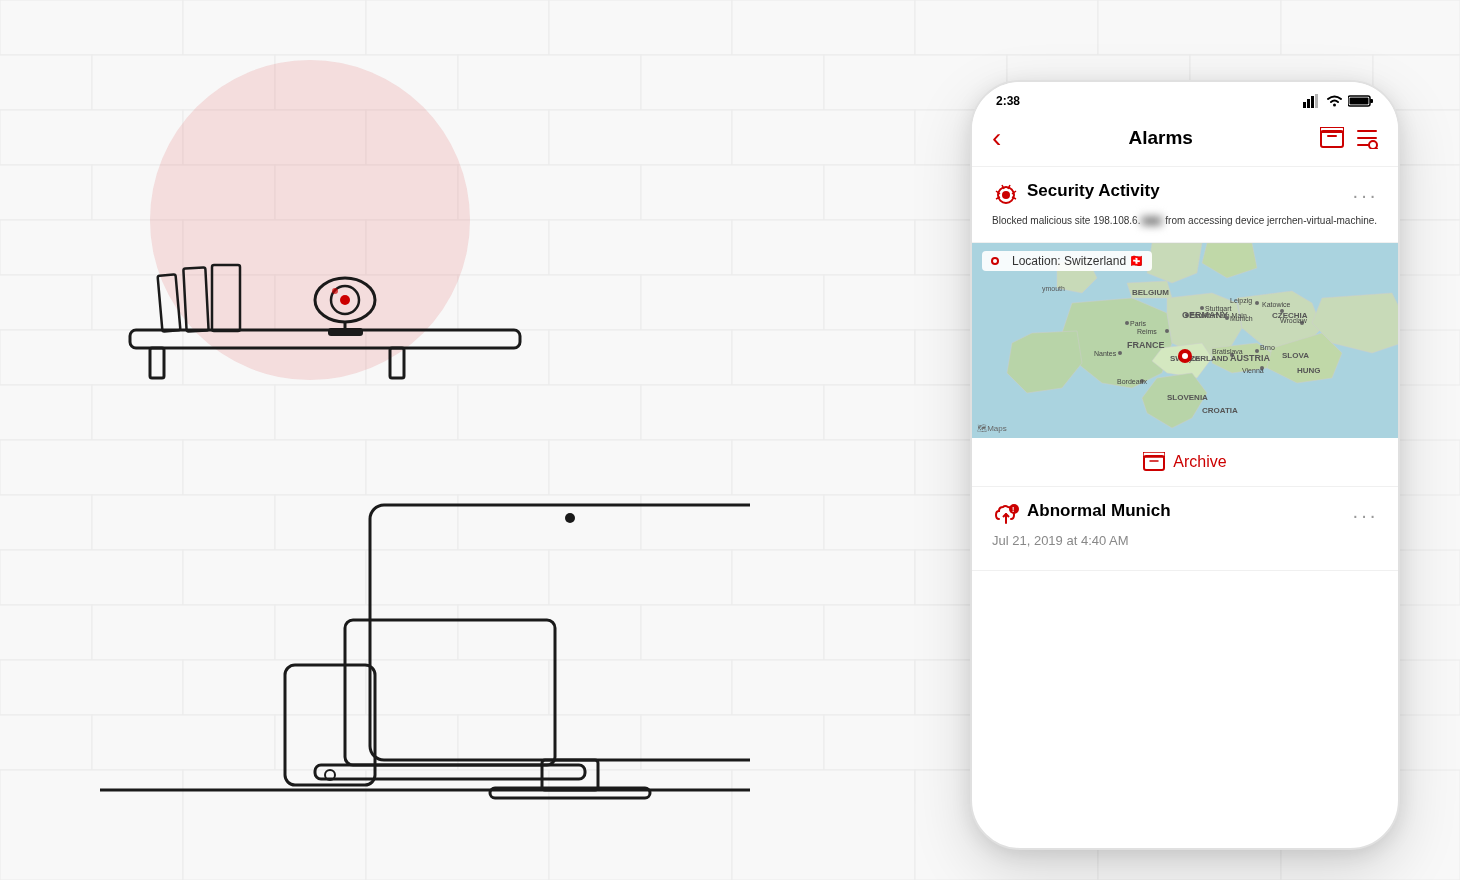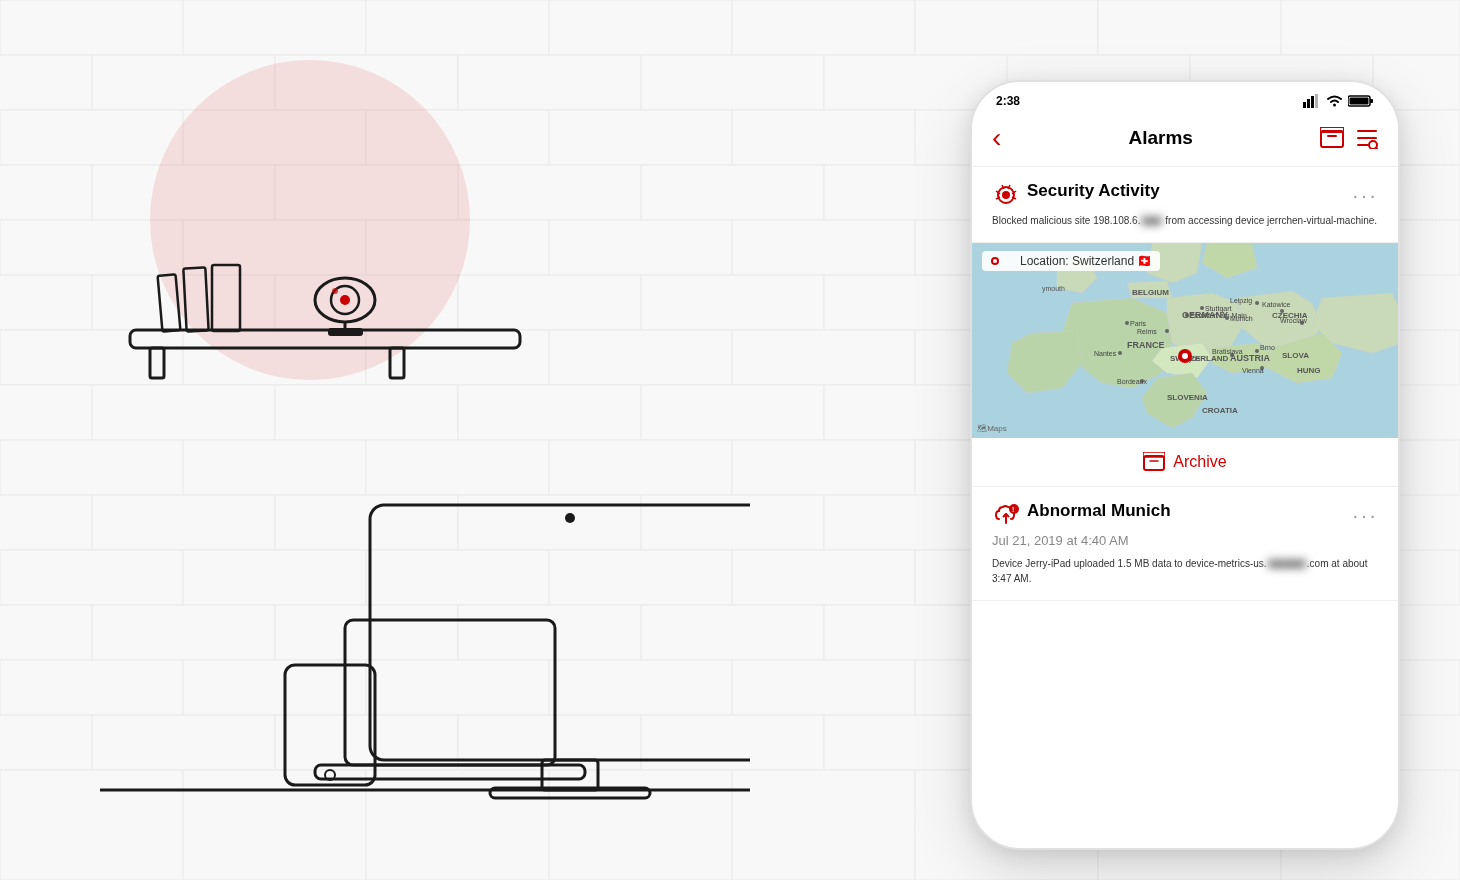--- a/index.html
+++ b/index.html
@@ -163,21 +163,21 @@
       position: absolute;
       top: 8px;
       left: 10px;
       background: rgba(255,255,255,0.9);
       border-radius: 4px;
       padding: 3px 8px;
       font-size: 12px;
       color: #333;
       display: flex;
       align-items: center;
-      gap: 20px;
+      gap: 12px;
       z-index: 10;
     }
 
     
     .archive-btn {
       display: flex;
       align-items: center;
       justify-content: center;
       gap: 8px;
       padding: 14px;
@@ -570,19 +570,16 @@
 
               <circle cx="22" cy="8" r="5" fill="#cc0000"></circle>
               <text x="20" y="11" font-size="7" fill="white" font-weight="bold">!</text>
             </svg>
           </div>
           <span class="alarm-title">Abnormal Munich</span>
         </div>
         <span class="alarm-menu" style="cursor:pointer">···</span>
       </div>
       <div class="alarm-date">Jul 21, 2019 at 4:40 AM</div>
-      <div class="alarm-body">
-        Device Jerry-iPad uploaded 1.5 MB data to device-metrics-us.<span style="filter:blur(4px);background:#ccc;border-radius:2px;padding:0 2px">■■■■■■</span>.com at about 3:47 AM.
-      </div>
     </div>
 
   </div>
 </div>
 
 </body></html>

